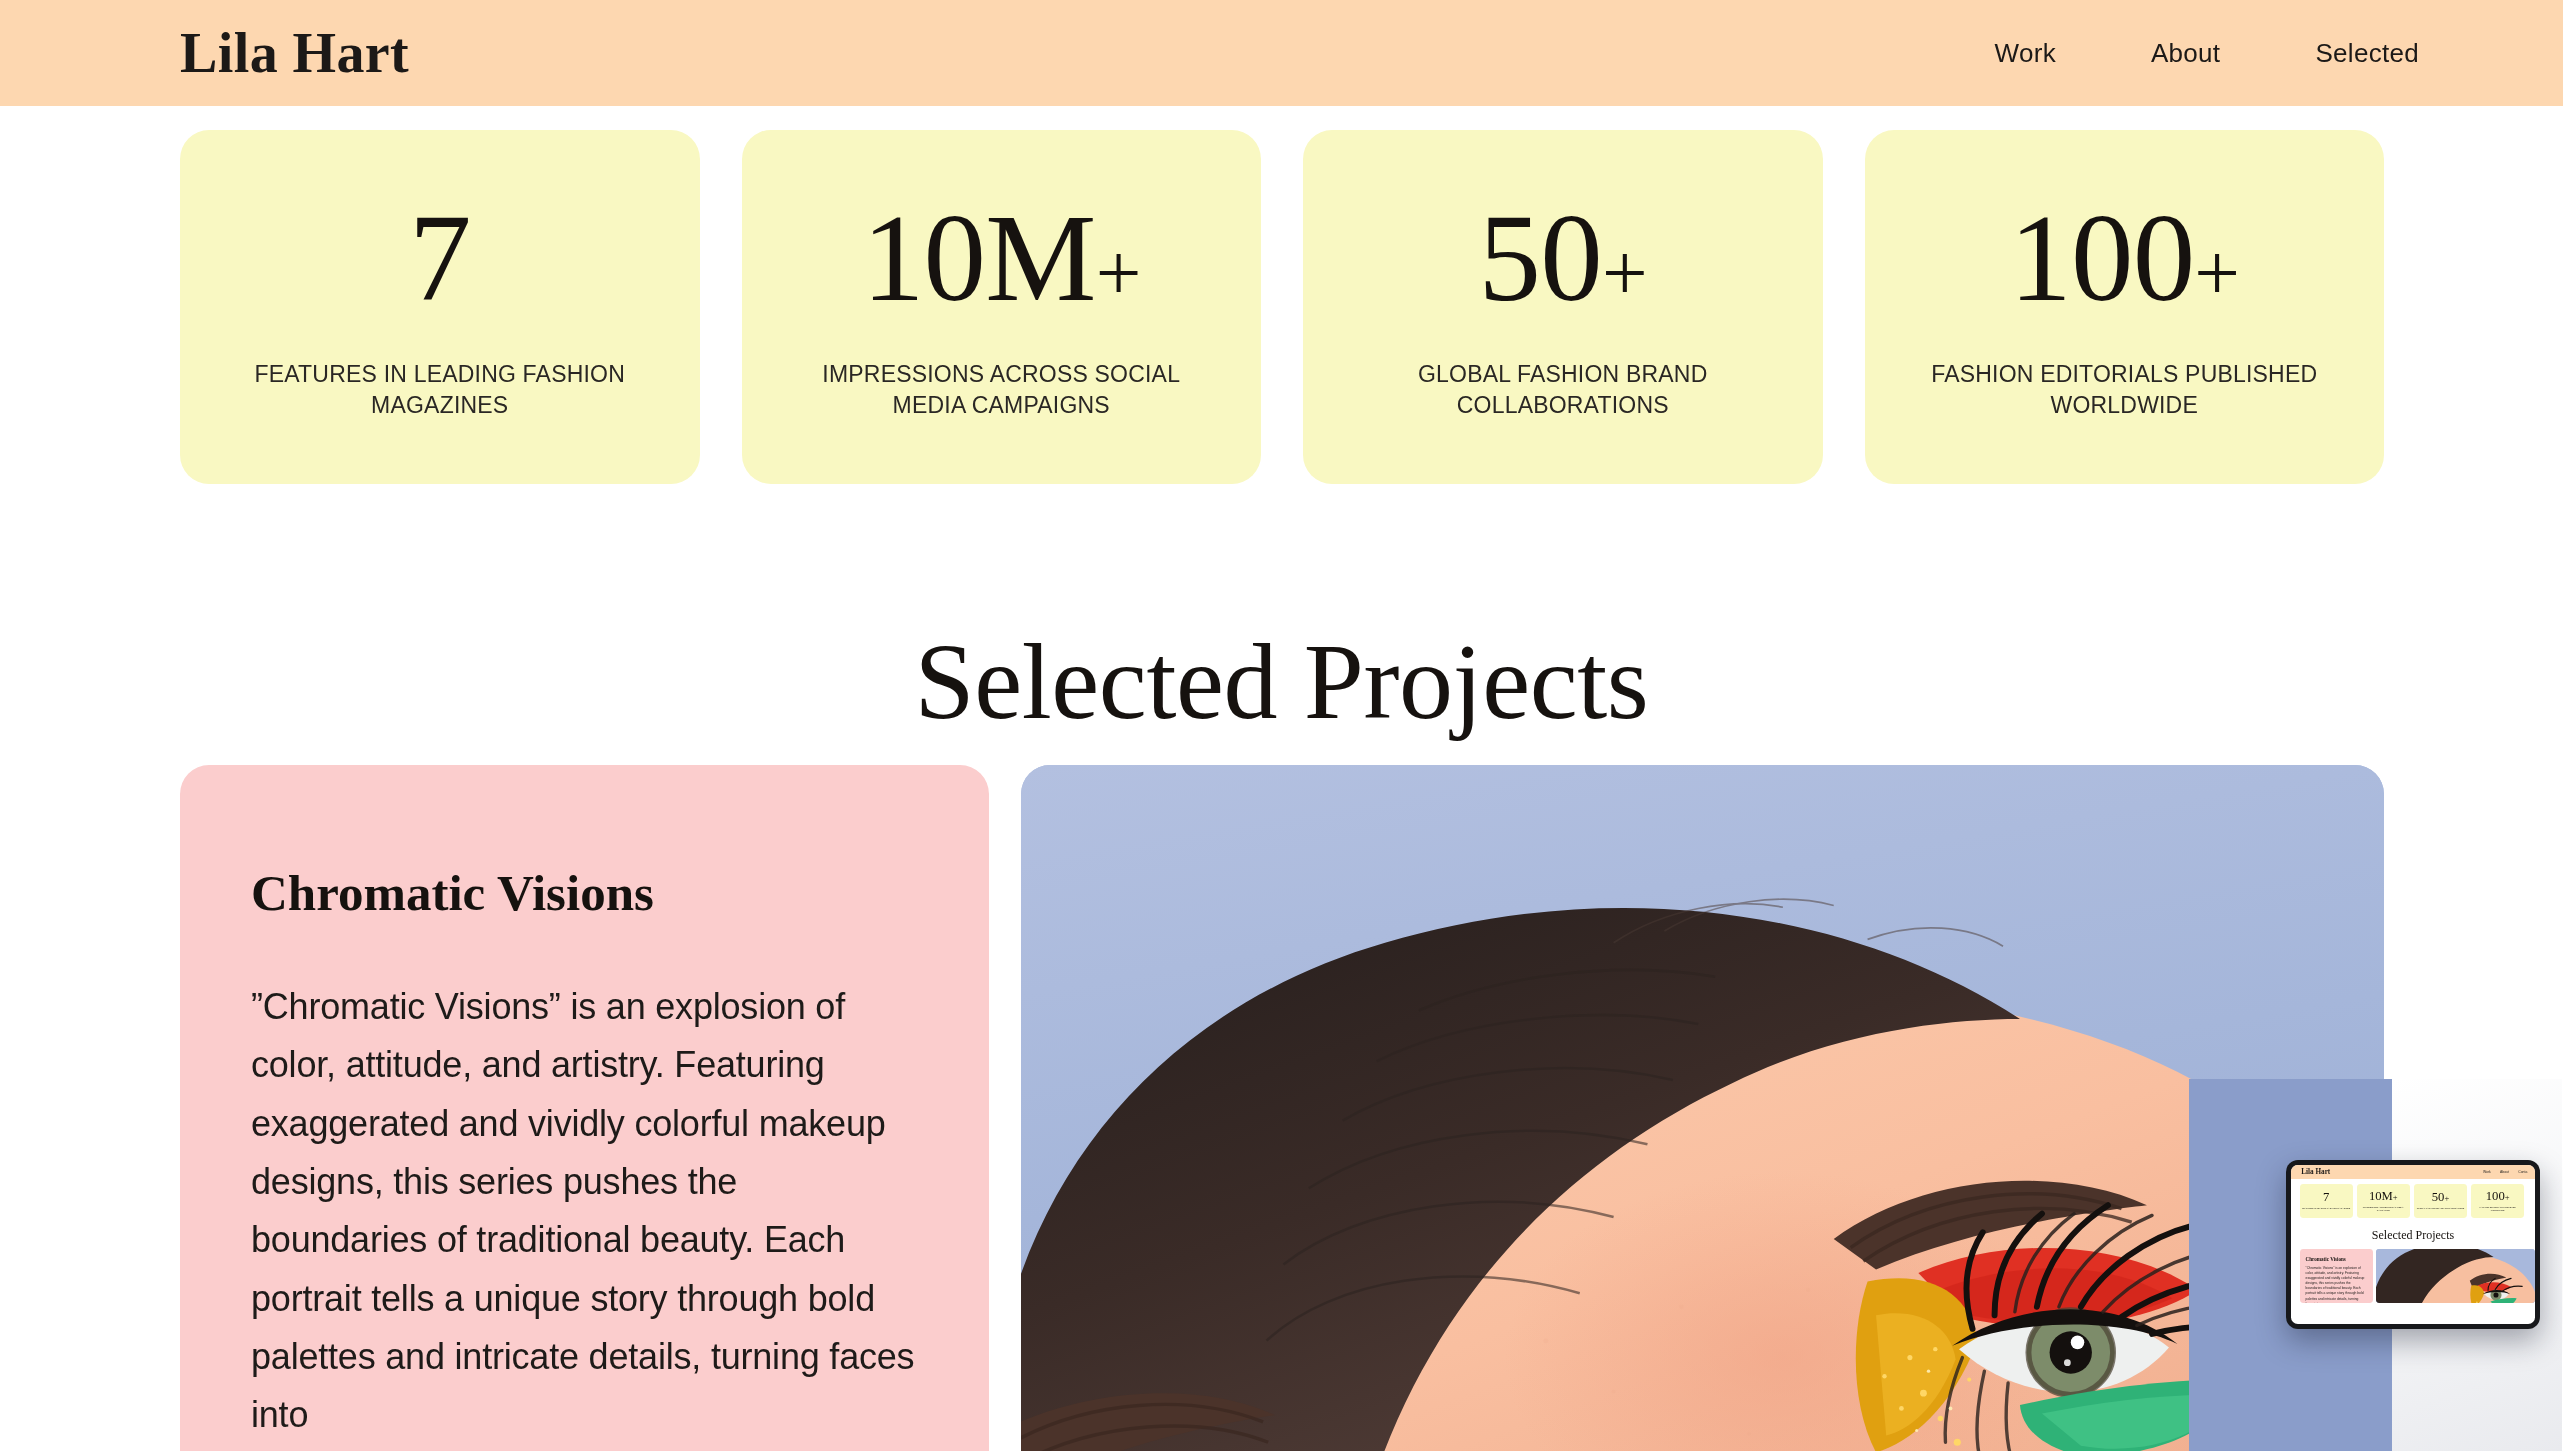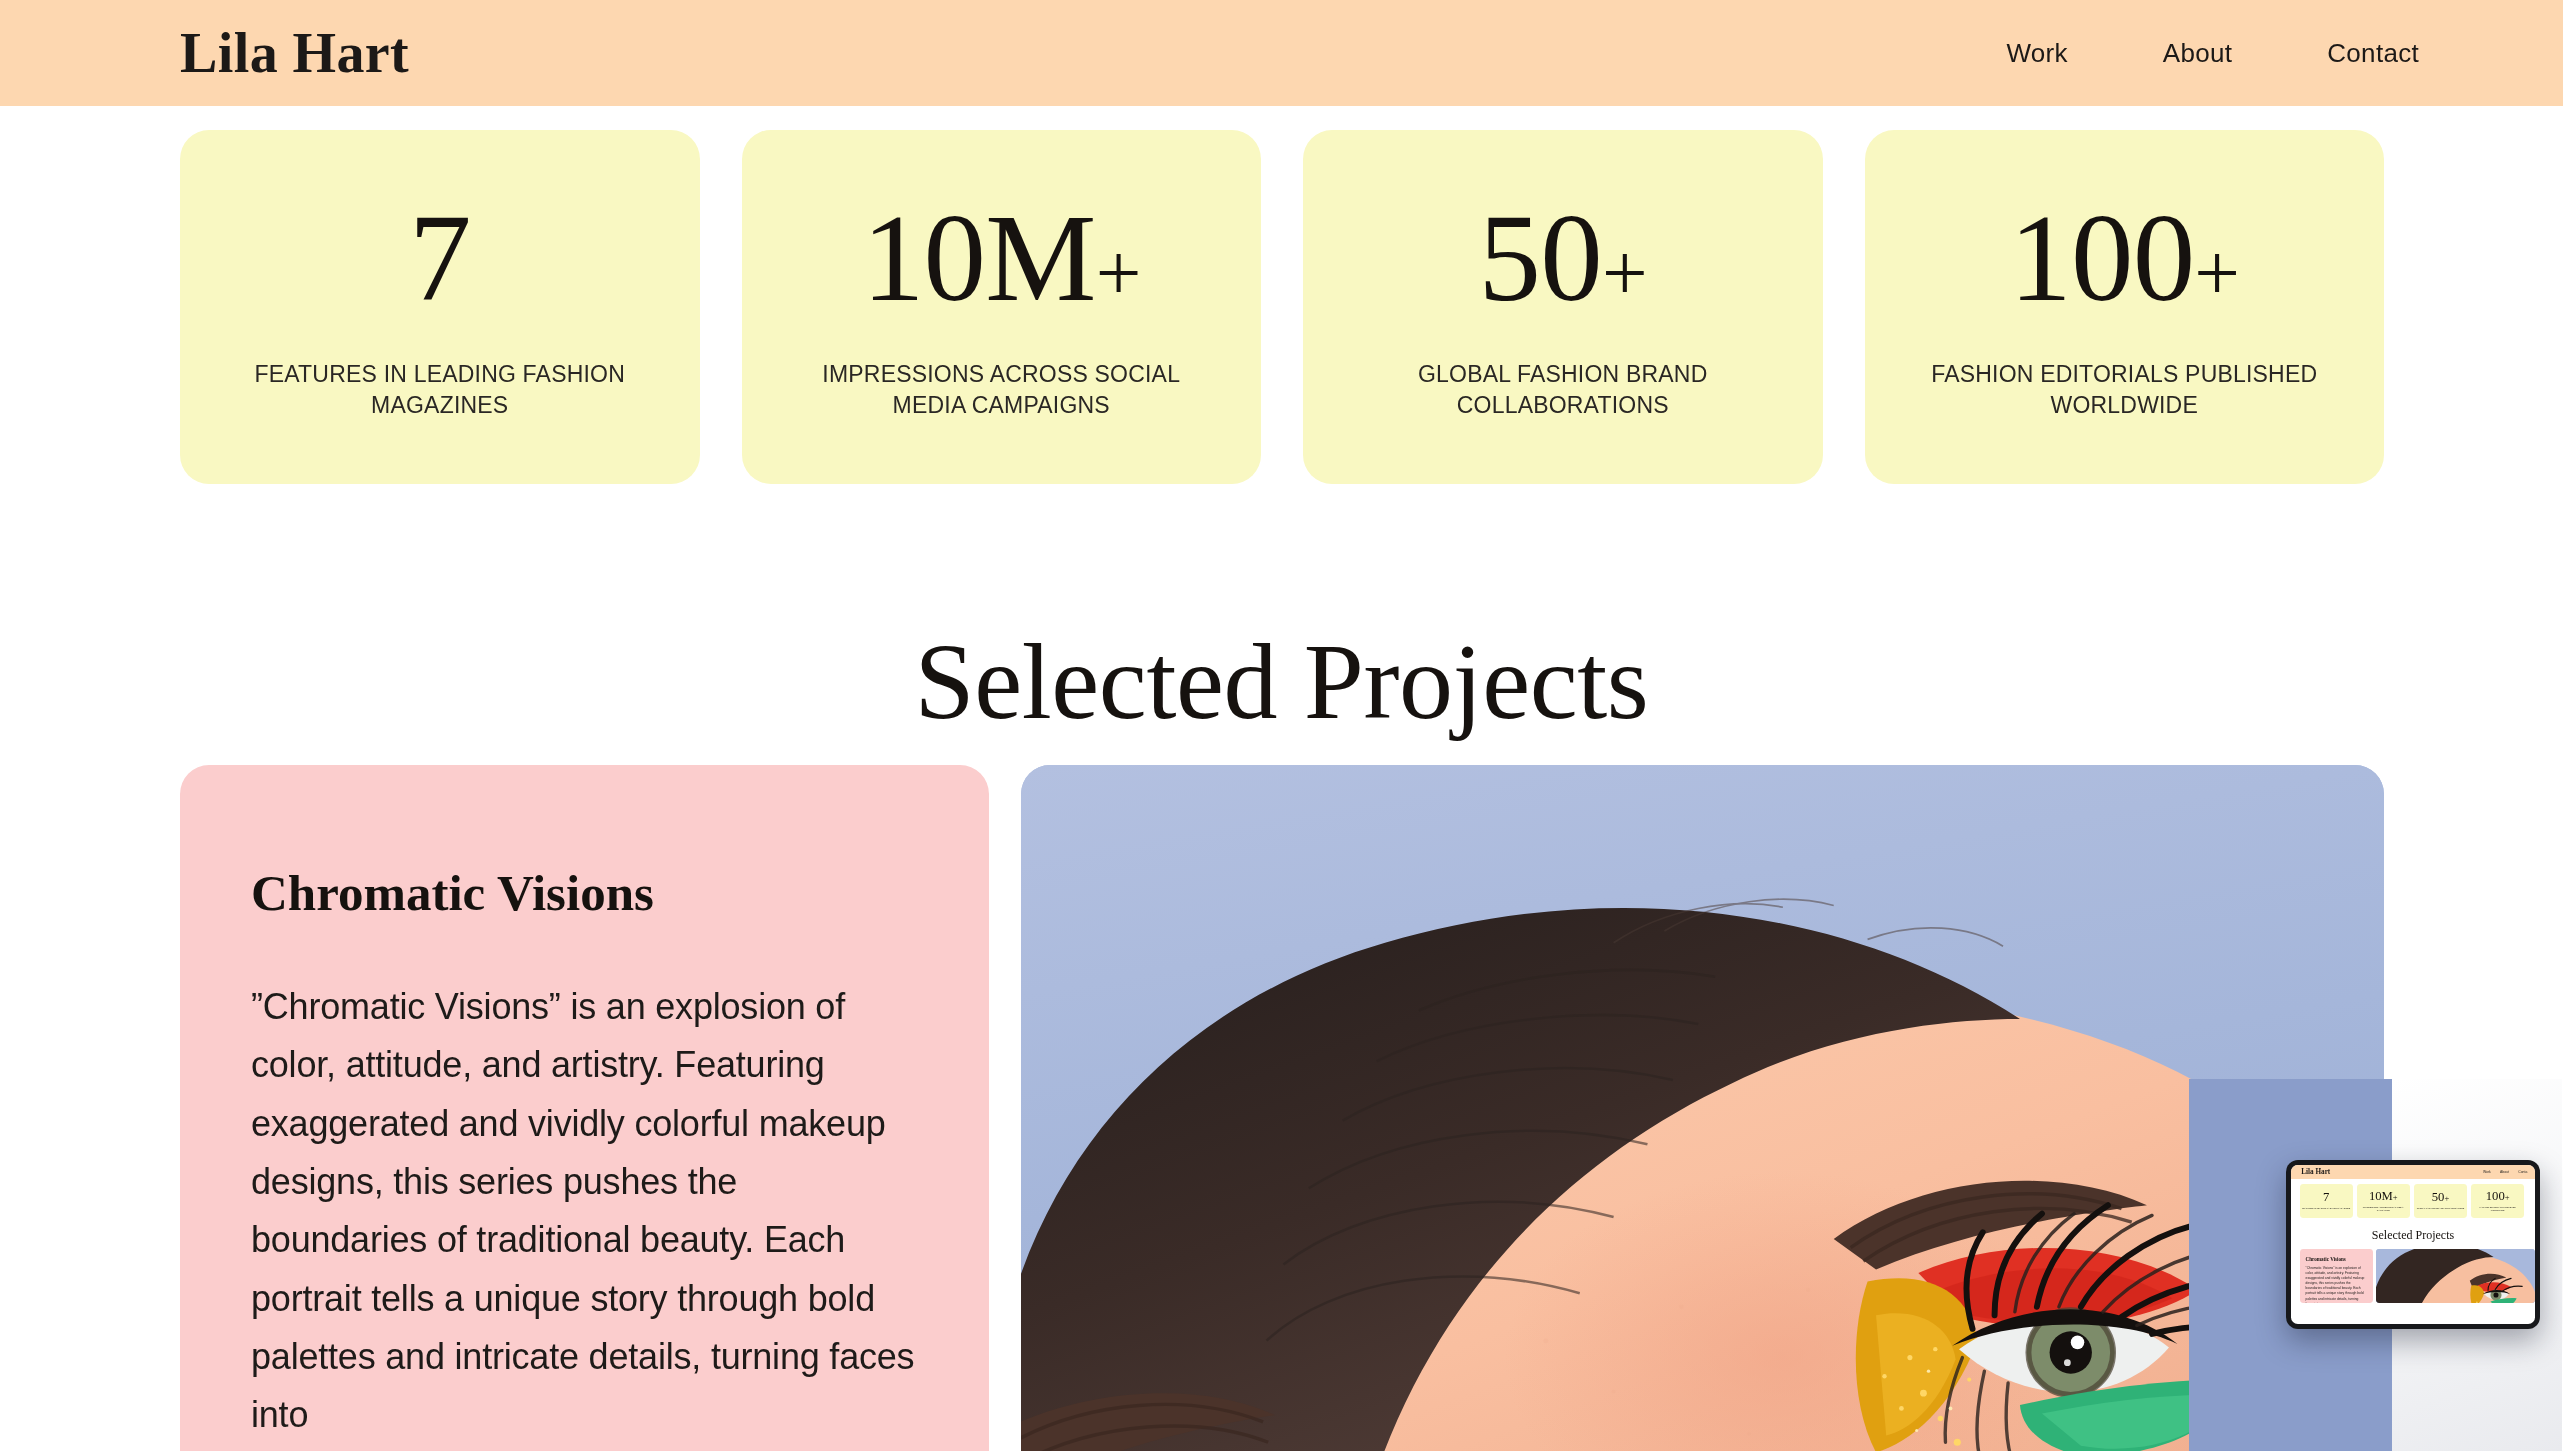--- a/index.html
+++ b/index.html
@@ -224,21 +224,21 @@
   }
 </style>
 </head>
 <body>
 
 <header class="site-header">
   <div class="logo">Lila Hart</div>
   <nav class="nav">
     <a class="nav-link" href="#">Work</a>
     <a class="nav-link" href="#">About</a>
-    <a class="nav-link" href="#">Contact</a>
+    <a class="nav-link" href="#">Selected</a>
   </nav>
 </header>
 
 <section class="stats-row">
 
   <div class="stat-card">
     <div class="stat-value"><span>7</span><span class="plus"></span></div>
     <div class="stat-label">FEATURES IN LEADING FASHION MAGAZINES</div>
   </div>
 

